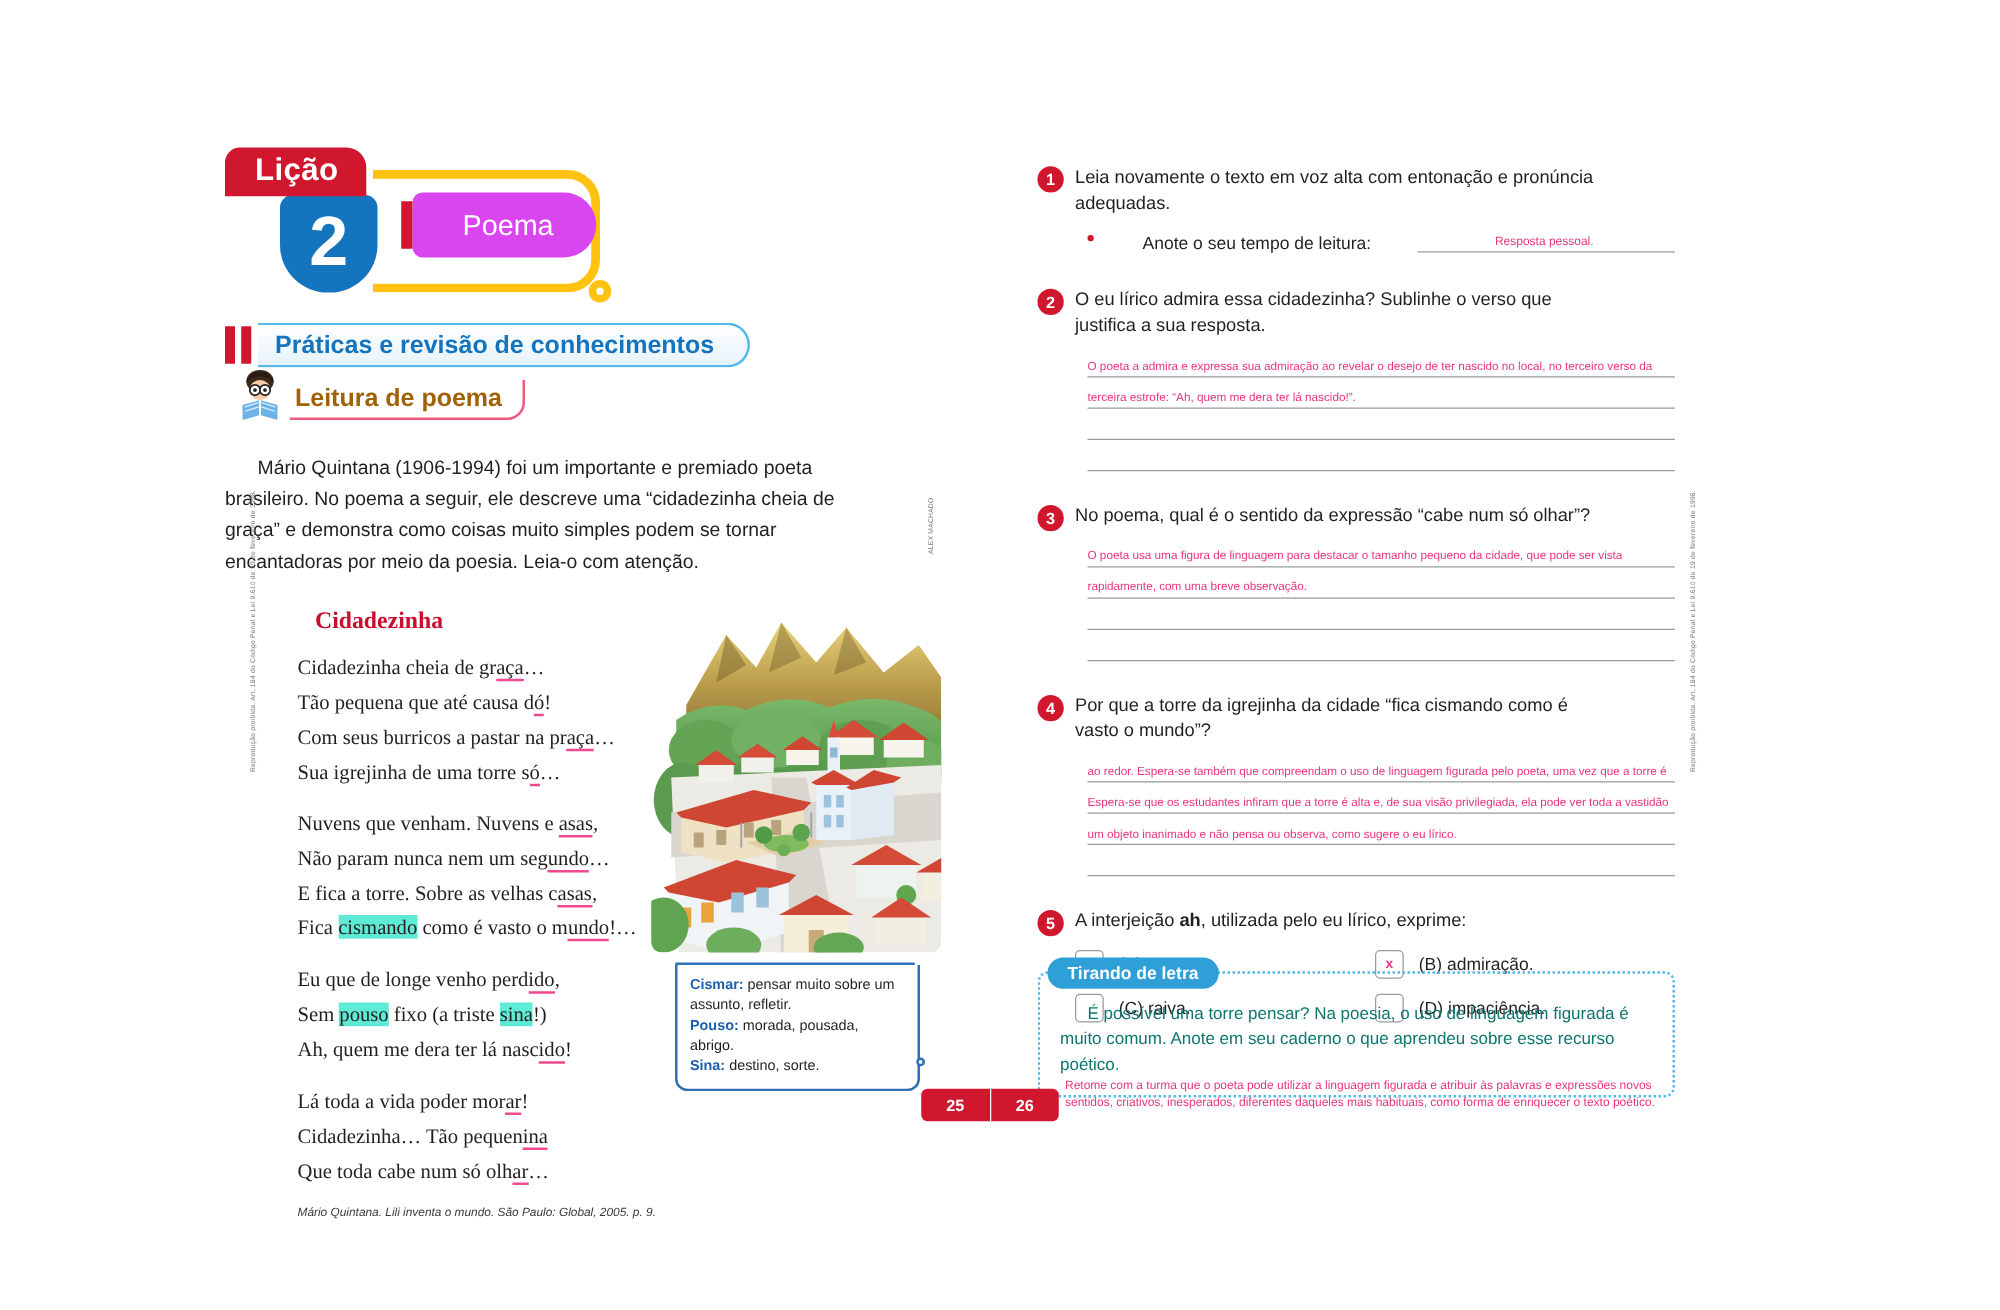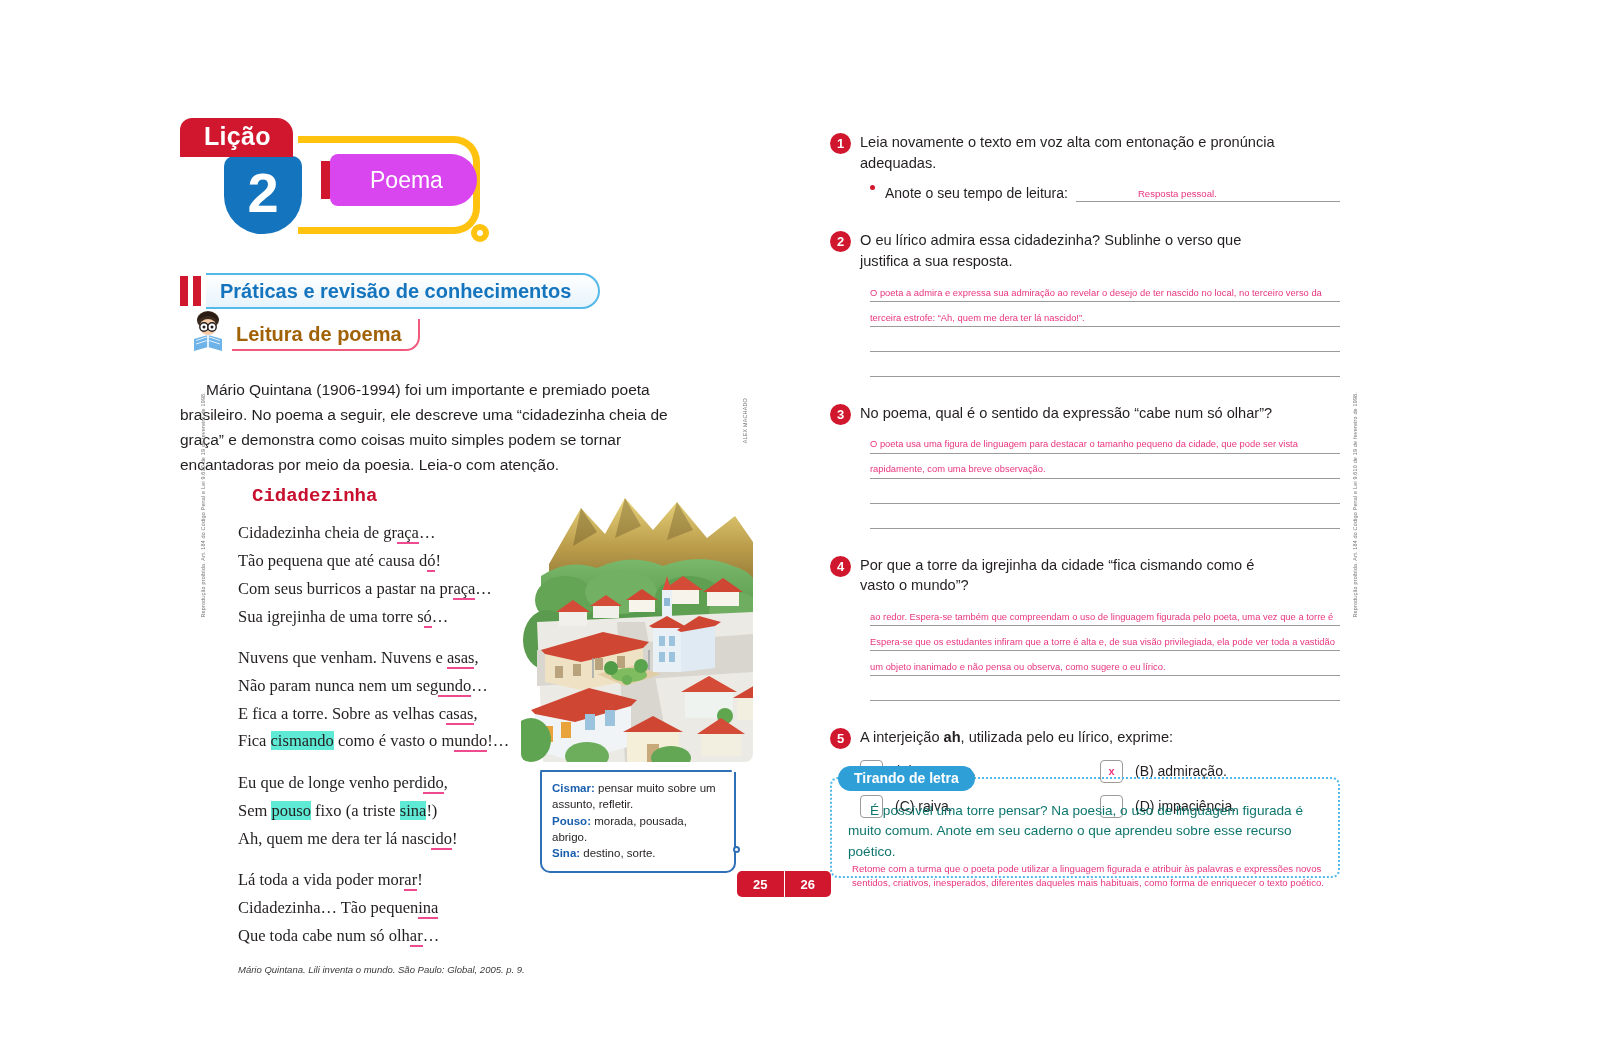--- a/index.html
+++ b/index.html
@@ -57,21 +57,21 @@
     padding: 0 34px 0 40px;
     font-size: 23px; font-weight: normal; z-index: 3;
   }
   .poema-pill::before {
     content: ""; position: absolute; left: -9px; top: 7px;
     width: 9px; height: 38px; background: #d1172e;
   }
 
   
   .praticas {
-    margin-top: 33px; position: relative;
+    margin-top: 18px; position: relative;
     height: 20px; width: 420px;
   }
   .praticas-bars { position: absolute; left: 0; top: 3px; display: flex; gap: 5px; }
   .praticas-bars i { display: block; width: 8px; height: 30px; background: #d1172e; }
   .praticas-band {
     position: absolute; left: 26px; top: 0; right: 0; height: 36px;
     background: linear-gradient(180deg,#ffffff 0%, #e6f3fb 100%);
     border: 2px solid #53b9e8; border-left: none;
     border-radius: 0 18px 18px 0;
     display: flex; align-items: center;
@@ -92,23 +92,23 @@
 
   
   .intro {
     margin-top: 22px; width: 498px;
     font-size: 15.5px; line-height: 1.62; color: #231f20;
   }
   .intro p { text-indent: 26px; }
 
   
   .poem-title {
-    margin-top: 8px; margin-left: 72px;
+    margin-top: 24px; margin-left: 72px;
     color: #c8102e; font-size: 19px; font-weight: bold;
-    font-family: Liberation Mono, monospace;
+    font-family: Liberation Serif, serif;
   }
   .poem {
     margin-top: 12px; margin-left: 58px;
     font-family: "Liberation Serif", serif;
     font-size: 16.5px; line-height: 1.68; color: #231f20;
     position: relative; z-index: 2;
   }
   .poem .stanza { margin-bottom: 14px; }
   .rh { border-bottom: 2.5px solid #ef4a90; }
   .gl { background: #5eead4; text-align: right; }
@@ -169,21 +169,21 @@
     display: flex; align-items: center; justify-content: center;
   }
   .qtext {
     margin-left: 30px; font-size: 14.6px; line-height: 1.42;
     color: #231f20;
   }
   .qtext b { font-weight: bold; }
 
   .bullet-row {
     margin-left: 40px; margin-top: 12px;
-    display: flex; align-items: flex-start; font-size: 14px; color: #231f20;
+    display: flex; align-items: center; font-size: 14px; color: #231f20; gap: 29px;
   }
   .bullet-dot {
     width: 5px; height: 5px; border-radius: 50%;
     background: #d1172e; margin: 0 10px 6px 0;
   }
   .bullet-line {
     flex: 1; border-bottom: 1.3px solid #9a9a9a;
     margin-left: 8px; height: 17px; position: relative;
   }
   .bullet-ans {
@@ -236,21 +236,21 @@
     text-indent: 22px;
   }
   .teacher-note {
     position: absolute; left: 852px; top: 862px; width: 490px;
     font-size: 9.6px; line-height: 1.5; color: #e8357f;
   }
 
   
   .pagepill {
     position: absolute; left: 737px; top: 871px;
-    width: 94px; height: 26px; background: #d1172e;
+    width: 110px; height: 26px; background: #d1172e;
     border-radius: 5px; display: flex; align-items: center;
     color: #fff; font-size: 13px; font-weight: bold;
   }
   .pagepill .pg { flex: 1; text-align: center; }
   .pagepill .sep { width: 1px; height: 26px; background: #fff; }
 </style>
 </head>
 <body>
 
 <div class="page">

